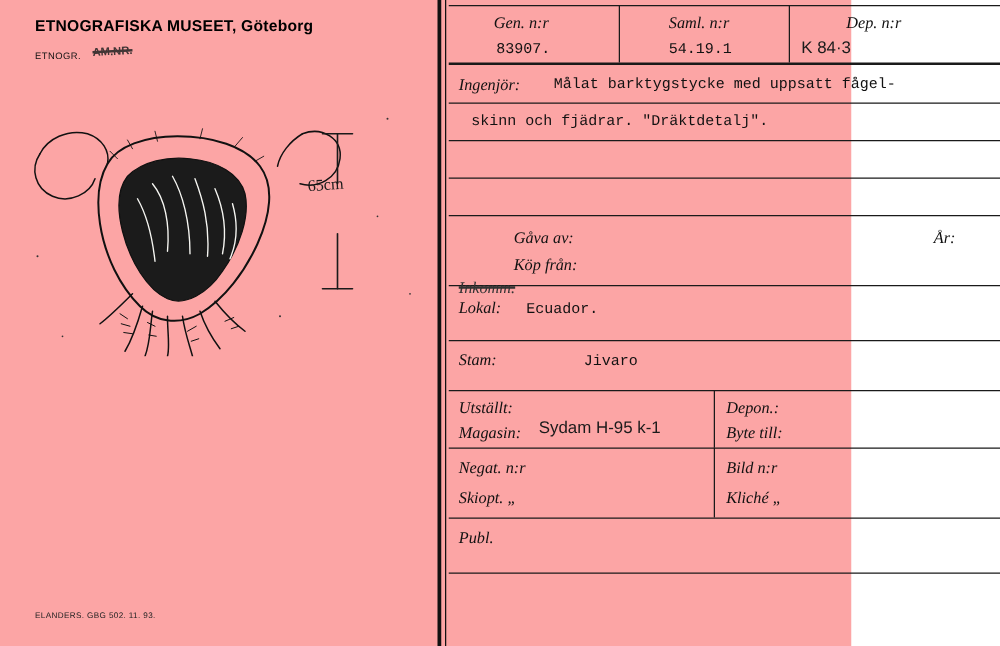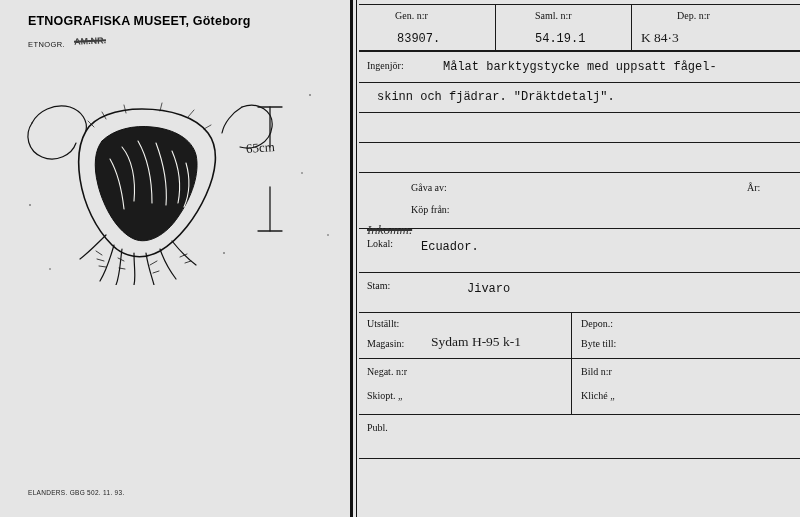--- a/index.html
+++ b/index.html
@@ -9,23 +9,23 @@
   }
   body {
     width: 800px;
     height: 517px;
     overflow: hidden;
     font-family: "Liberation Serif", serif;
     color: #111111;
   }
   .card {
     position: relative;
-    width: 800px;
+    width: 681px;
     height: 517px;
-    background: #e5e5e5;
+    background: #fca5a5;
   }
 
   
   .left-panel {
     position: absolute;
     left: 0; top: 0;
     width: 348px; height: 517px;
     overflow: hidden;
   }
   .museum-title {
@@ -105,34 +105,35 @@
     background: #1a1a1a;
   }
   .vline {
     position: absolute;
     width: 1px;
     background: #1a1a1a;
   }
   .lbl {
     position: absolute;
     font-family: "Liberation Serif", serif;
-    font-size: 10px;
+    font-style: italic;
+    font-size: 13px;
     color: #111;
     white-space: nowrap;
   }
   .val {
     position: absolute;
     font-family: "Liberation Mono", monospace;
     font-size: 12px;
     color: #111;
     white-space: nowrap;
   }
   .hand {
     position: absolute;
-    font-family: Liberation Serif, serif;
+    font-family: Liberation Sans, sans-serif;
     font-size: 13.5px;
     color: #1a1a1a;
     white-space: nowrap;
   }
   .strike {
     position: absolute;
     font-family: "Liberation Serif", serif;
     font-style: italic;
     font-size: 13px;
     color: #333;

